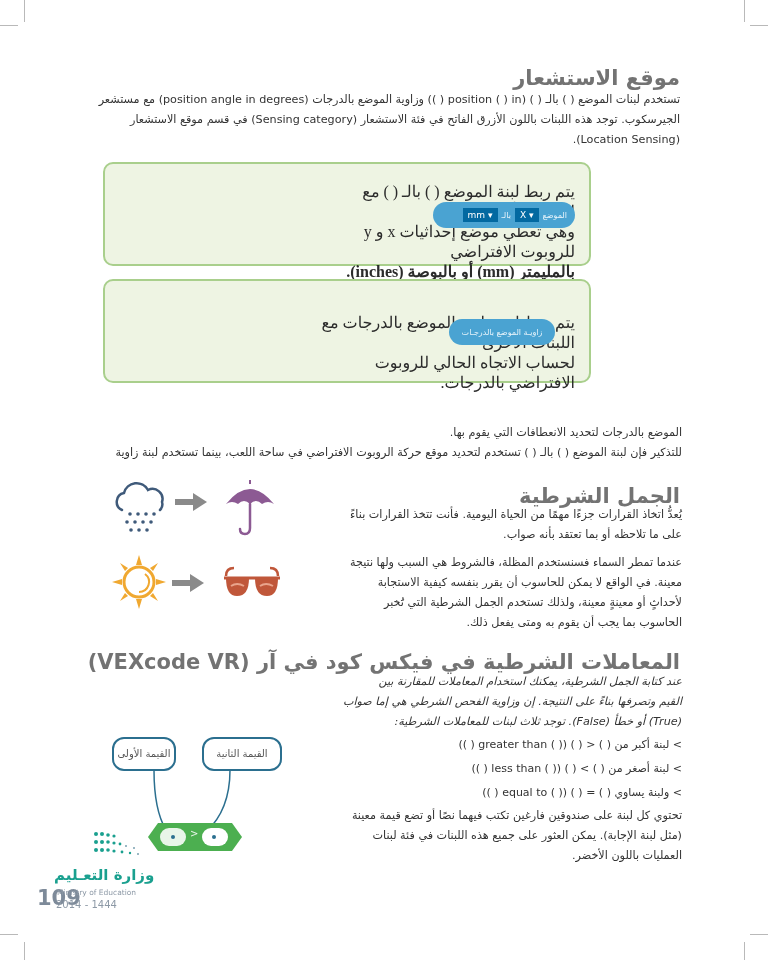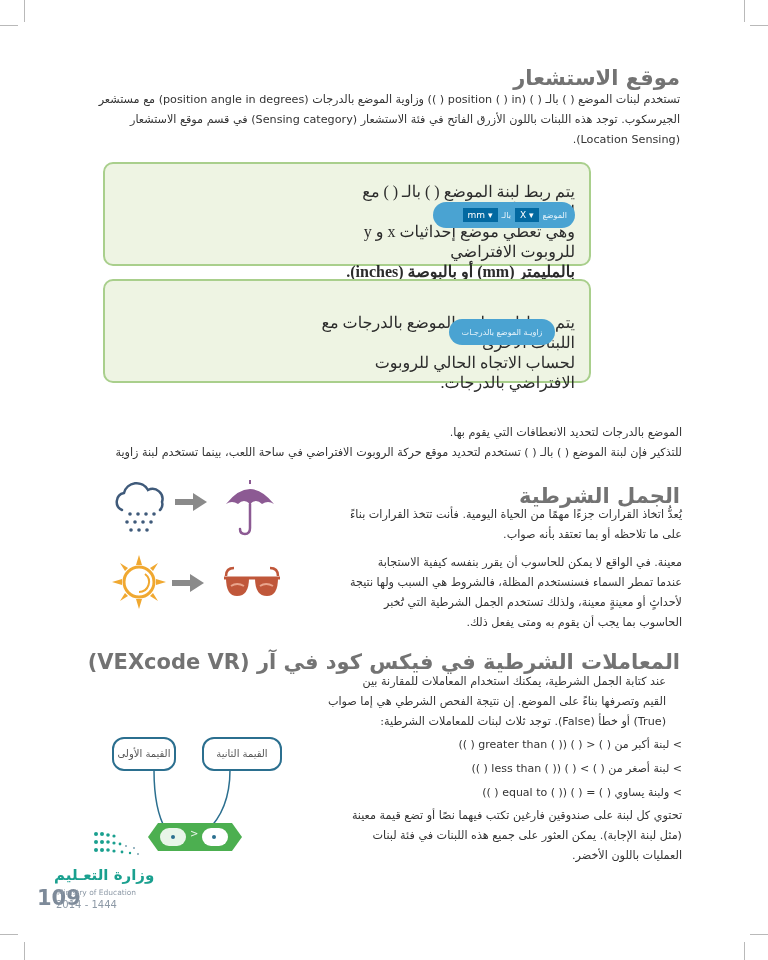--- a/index.html
+++ b/index.html
@@ -72,22 +72,22 @@
   <div>الموضع بالدرجات لتحديد الانعطافات التي يقوم بها.</div>
   <div>للتذكير فإن لبنة الموضع ( ) بالـ ( )  تستخدم لتحديد موقع حركة الروبوت الافتراضي في ساحة اللعب، بينما تستخدم لبنة زاوية</div>
 </div>
 
 <div class="h-title rtl" style="top:484px;">الجمل الشرطية</div>
 <div class="para rtl" style="top:505px; right:86px; width:380px;">
   <div>يُعدُّ اتخاذ القرارات جزءًا مهمًا من الحياة اليومية. فأنت تتخذ القرارات بناءً</div>
   <div>على ما تلاحظه أو بما تعتقد بأنه صواب.</div>
 </div>
 <div class="para rtl" style="top:553px; right:86px; width:380px;">
+  <div>عندما تمطر السماء فسنستخدم المظلة، فالشروط هي السبب ولها نتيجة</div>
   <div>معينة. في الواقع لا يمكن للحاسوب أن يقرر بنفسه كيفية الاستجابة</div>
-  <div>عندما تمطر السماء فسنستخدم المظلة، فالشروط هي السبب ولها نتيجة</div>
   <div>لأحداثٍ أو معينةٍ معينة، ولذلك تستخدم الجمل الشرطية التي تُخبر</div>
   <div>الحاسوب بما يجب أن يقوم به ومتى يفعل ذلك.</div>
 </div>
 
 <svg class="icon-abs" style="left:110px; top:478px;" width="60" height="60" viewBox="0 0 60 60">
   <path d="M12 32 a9 9 0 0 1 2-17 a13 13 0 0 1 24-3 a10 10 0 0 1 14 12 a8 8 0 0 1-2 8" fill="none" stroke="#3f5a7a" stroke-width="2.5" stroke-linecap="round"></path>
   <g fill="#3f5a7a">
     <circle cx="20" cy="36" r="1.8"></circle>
       <circle cx="28" cy="36" r="1.8"></circle>
       <circle cx="36" cy="36" r="1.8"></circle>
@@ -133,23 +133,23 @@
   <path d="M4 10 Q4 2 12 2" fill="none" stroke="#c0573a" stroke-width="2.5"></path>
   <path d="M56 10 Q56 2 48 2" fill="none" stroke="#c0573a" stroke-width="2.5"></path>
   <path d="M2 12 H58" stroke="#c0573a" stroke-width="3"></path>
   <path d="M4 12 H27 Q27 30 15 30 Q4 30 4 12 Z" fill="#c0573a"></path>
   <path d="M33 12 H56 Q56 30 45 30 Q33 30 33 12 Z" fill="#c0573a"></path>
   <path d="M9 20 Q15 16 22 20" stroke="#e9a48c" stroke-width="2" fill="none"></path>
   <path d="M38 20 Q44 16 51 20" stroke="#e9a48c" stroke-width="2" fill="none"></path>
 </svg>
 
 <div class="h-title rtl" style="top:650px;">المعاملات الشرطية في فيكس كود في آر (VEXcode VR)</div>
-<div class="para rtl" style="top:672px; right:102px; width:380px;">
+<div class="para rtl" style="top:672px; right:86px; width:380px;font-style:italic;">
   <div>عند كتابة الجمل الشرطية، يمكنك استخدام المعاملات للمقارنة بين</div>
-  <div>القيم وتصرفها بناءً على الموضع. إن نتيجة الفحص الشرطي هي إما صواب</div>
+  <div>القيم وتصرفها بناءً على النتيجة. إن وزاوية الفحص الشرطي هي إما صواب</div>
   <div>(True) أو خطأ (False). توجد ثلاث لبنات للمعاملات الشرطية:</div>
 </div>
 <div class="list-item" style="top:738px; right:86px;">&gt; لبنة أكبر من ( ) &lt; ( ) (( ) greater than ( ))</div>
 <div class="list-item" style="top:762px; right:86px;">&gt; لبنة أصغر من ( ) &gt; ( ) (( ) less than ( ))</div>
 <div class="list-item" style="top:786px; right:86px;">&gt; ولبنة يساوي ( ) = ( ) (( ) equal to ( ))</div>
 <div class="para rtl" style="top:806px; right:86px; width:380px;">
   <div>تحتوي كل لبنة على صندوقين فارغين تكتب فيهما نصًا أو تضع قيمة معينة</div>
   <div>(مثل لبنة الإجابة). يمكن العثور على جميع هذه اللبنات في فئة لبنات</div>
   <div>العمليات باللون الأخضر.</div>
 </div>

